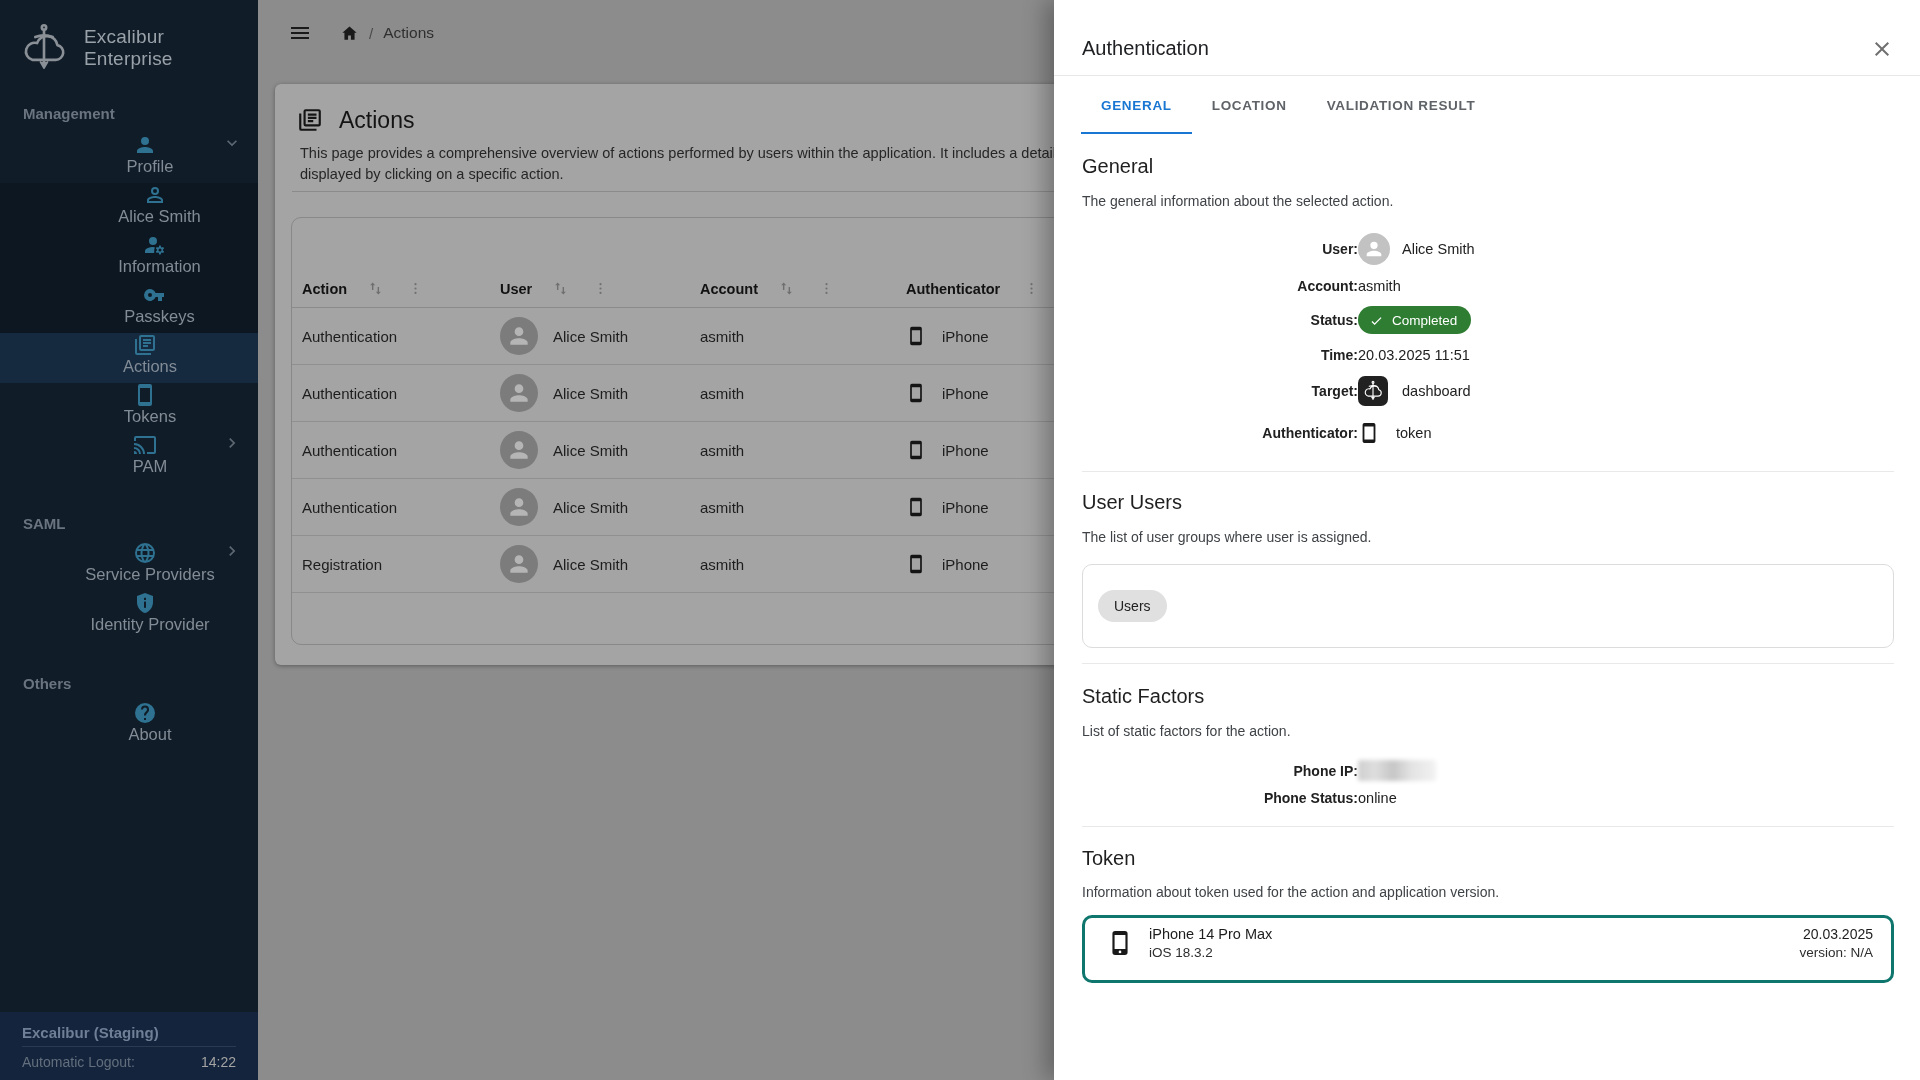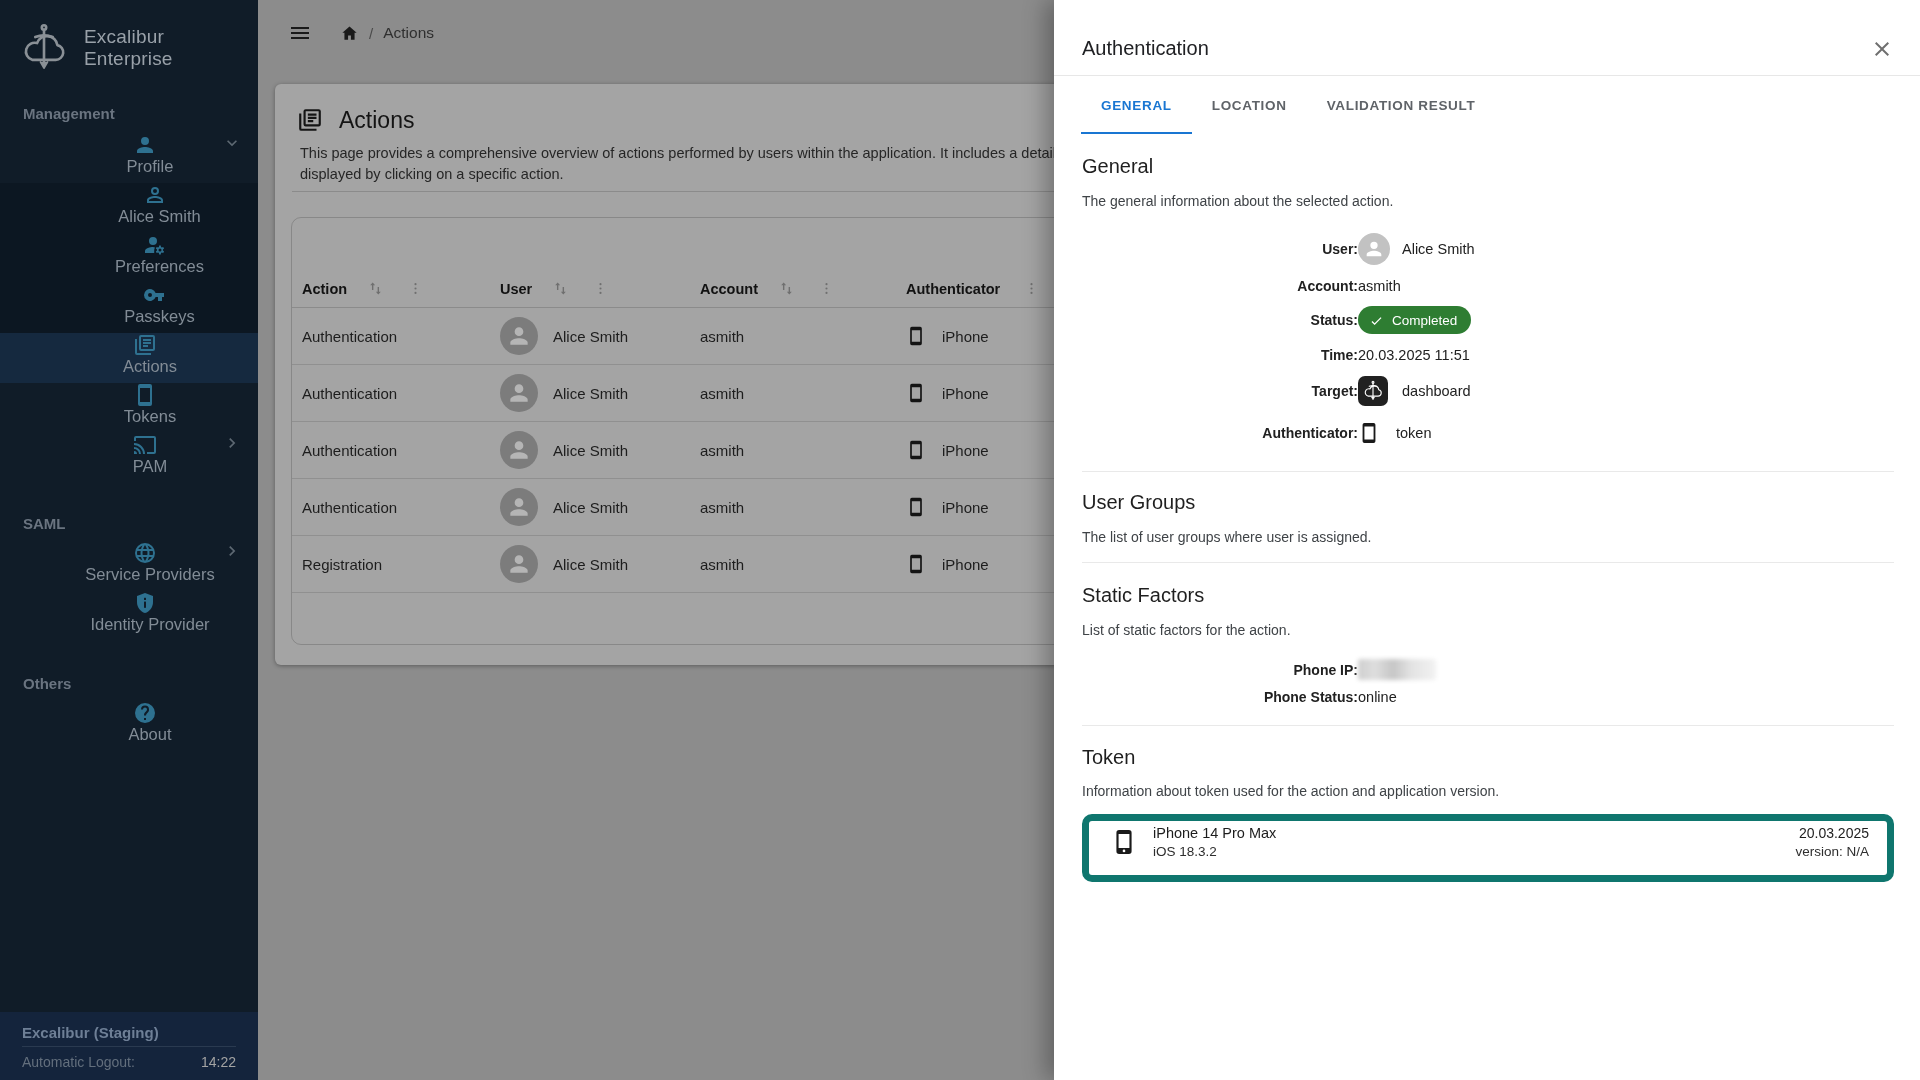--- a/index.html
+++ b/index.html
@@ -94,21 +94,21 @@
   .target-app-icon { width:30px; height:30px; border-radius:7px; background:#212121; color:#fff;
                      display:flex; align-items:center; justify-content:center; margin-right:14px; }
   .target-app-icon svg { width:24px; height:24px; }
   .token-glyph { color:#1a1a1a; margin-right:16px; }
   .groups-box { margin-top:17px; height:84px; border:1px solid #dcdcdc; border-radius:10px;
                 display:flex; align-items:center; padding-left:15px; }
   .chip { display:inline-flex; align-items:center; height:32px; padding:0 16px; background:#e0e0e0;
           border-radius:16px; font-size:14px; color:#212121; cursor:pointer; }
   .blur-block { width:78px; height:21px; border-radius:2px; filter:blur(2px);
                 background:linear-gradient(90deg,#cfcfcf 0%,#dedede 22%,#c6c6c6 45%,#e3e3e3 68%,#f2f2f2 100%); }
-  .token-box { margin-top:13px; height:68px; border:7px solid #0f766e; border-radius:10px;
+  .token-box { margin-top:13px; height:68px; border:3px solid #0f766e; border-radius:10px;
                display:flex; align-items:center; padding:0 18px 12px 22px; }
   .token-lines { display:flex; flex-direction:column; gap:3px; }
   .token-name { font-size:14.5px; color:#1d1d1d; }
   .token-os { font-size:13.5px; color:#2e2e2e; }
   .token-right { margin-left:auto; text-align:right; display:flex; flex-direction:column; gap:3px; }
   .token-date { font-size:14px; color:#1d1d1d; }
   .token-version { font-size:13.5px; color:#2e2e2e; }
   .mt20 { margin-top:20px; } .mt19 { margin-top:19px; } .mt18 { margin-top:18px; }
   .mt16 { margin-top:16px; } .mt15 { margin-top:15px; } .mt12 { margin-top:12px; }
   .sf-field { min-height:27px; }
@@ -226,21 +226,21 @@
             </svg>
           </span>
         <span class="nav-label">Alice Smith</span>
       </div>
       <div class="nav-item">
         <span class="nav-icon">
             <svg viewBox="0 0 24 24" width="24" height="24" fill="currentColor">
               <use href="#i-manage"></use>
             </svg>
           </span>
-        <span class="nav-label">Preferences</span>
+        <span class="nav-label">Information</span>
       </div>
       <div class="nav-item">
         <span class="nav-icon">
             <svg viewBox="0 0 24 24" width="24" height="24" fill="currentColor">
               <use href="#i-key"></use>
             </svg>
           </span>
         <span class="nav-label">Passkeys</span>
       </div>
     </div>
@@ -582,22 +582,25 @@
               <svg viewBox="0 0 24 24" width="22" height="32" fill="currentColor">
                 <use href="#i-phone"></use>
               </svg>
             </span>
           <span>token</span>
         </span>
       </div>
     </div>
     <div class="divider mt16"></div>
 
-    <div class="sec-heading mt18">User Groups</div>
+    <div class="sec-heading mt18">User Users</div>
     <div class="sec-desc">The list of user groups where user is assigned.</div>
+    <div class="groups-box">
+      <span class="chip">Users</span>
+    </div>
     <div class="divider mt15"></div>
 
     <div class="sec-heading mt20">Static Factors</div>
     <div class="sec-desc">List of static factors for the action.</div>
     <div class="fields mt16">
       <div class="field sf-field">
         <span class="field-label">Phone IP:</span>
         <span class="field-value">
           <span class="blur-block"></span>
         </span>

